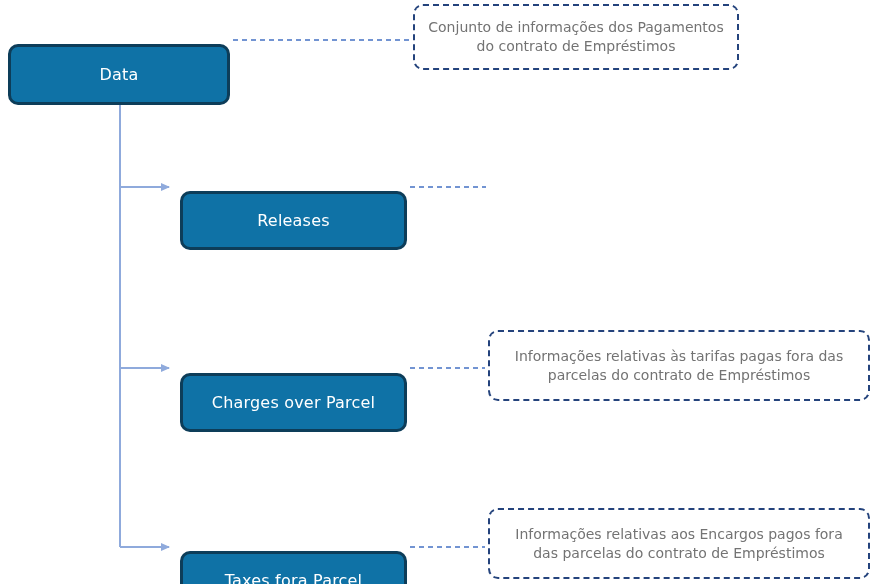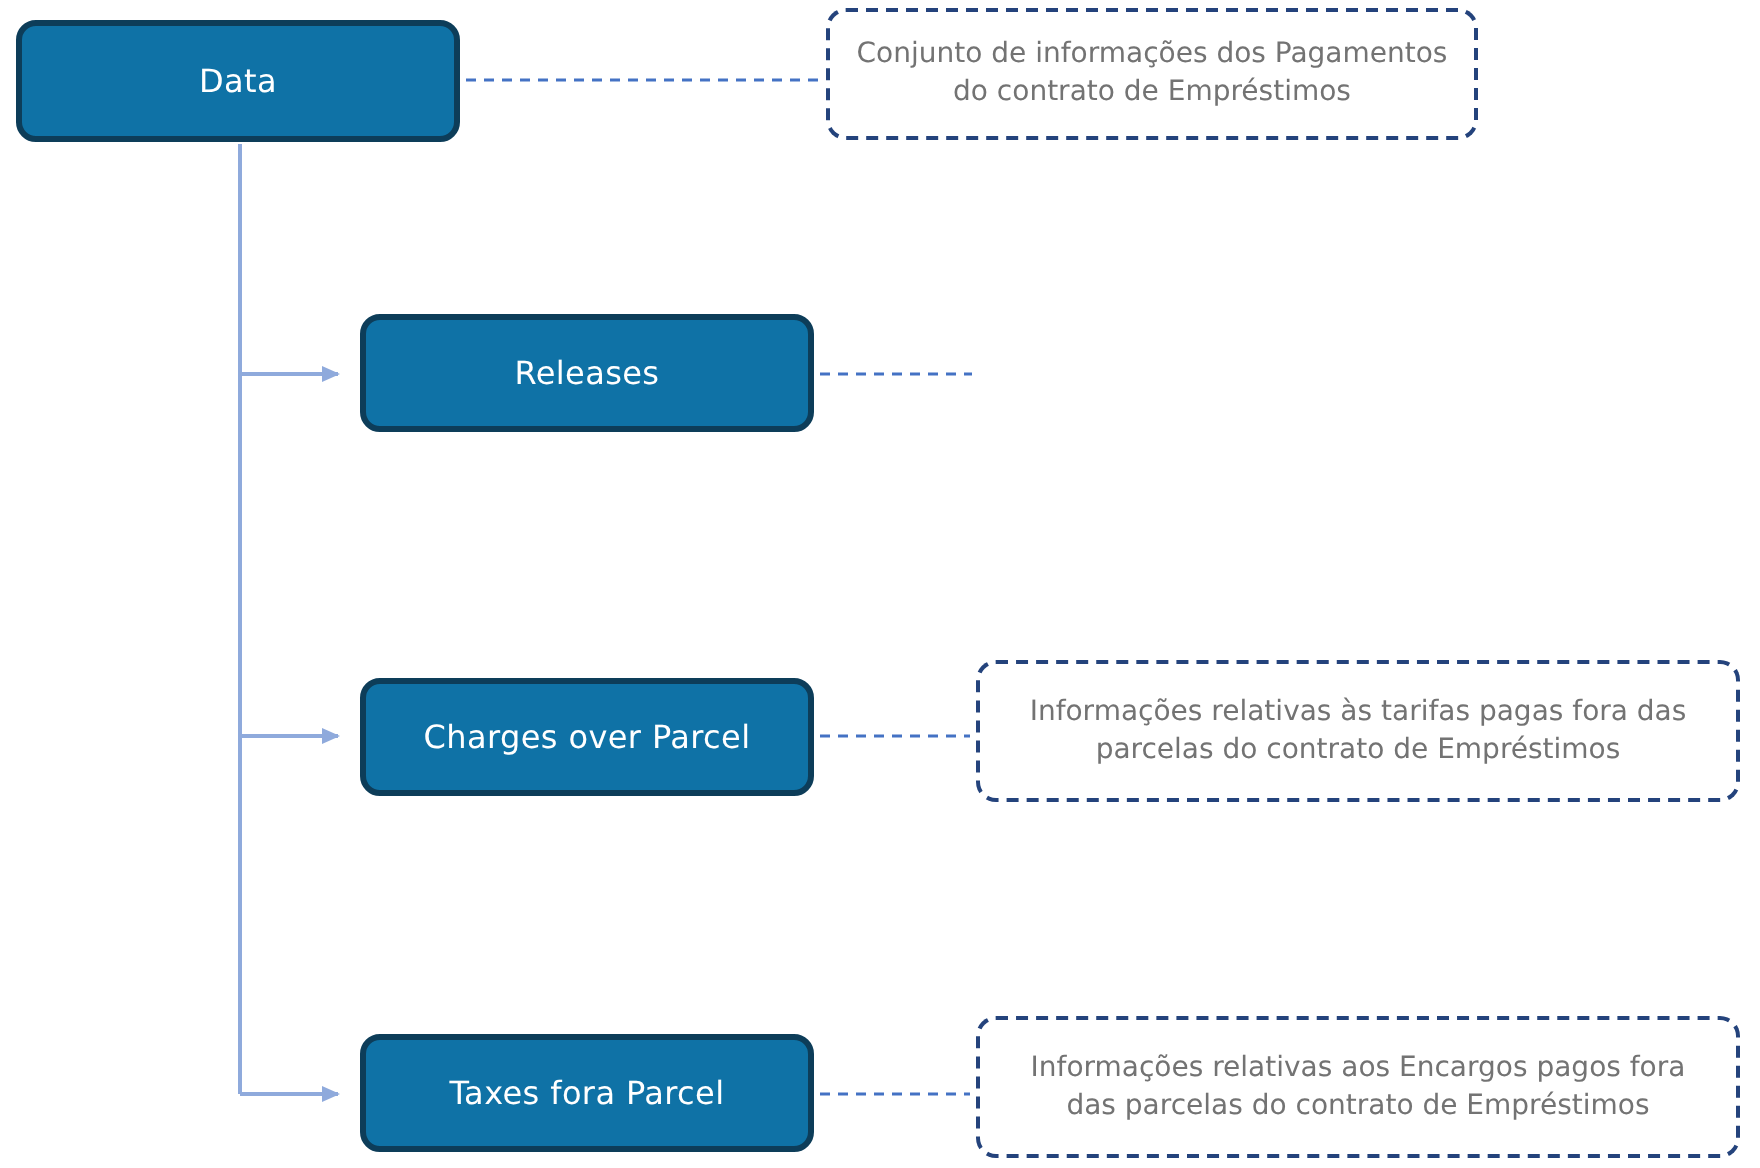--- a/index.html
+++ b/index.html
@@ -28,20 +28,21 @@
     background: #0F72A6;
     border: 3px solid #0D3D59;
     border-radius: 10px;
     color: #ffffff;
     display: flex;
     align-items: center;
     justify-content: center;
     font-size: 16px;
     box-sizing: border-box;
     letter-spacing: 0.2px;
+    margin-top: 34px;
   }
   .node-data     { left: 8px;   top: 10px;  width: 222px; height: 61px; }
   .node-releases { left: 180px; top: 157px; width: 227px; height: 59px; }
   .node-charges  { left: 180px; top: 339px; width: 227px; height: 59px; }
   .node-taxes    { left: 180px; top: 517px; width: 227px; height: 59px; }
 
   .callout {
     position: absolute;
     background: #ffffff;
     border: 2px dashed #24437C;

